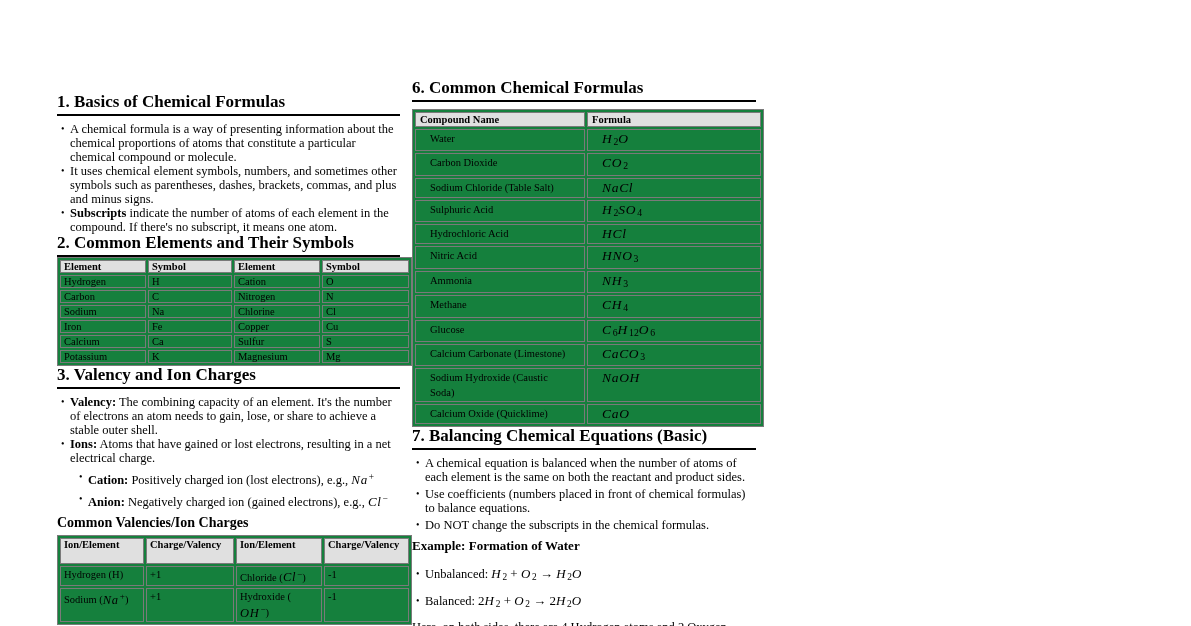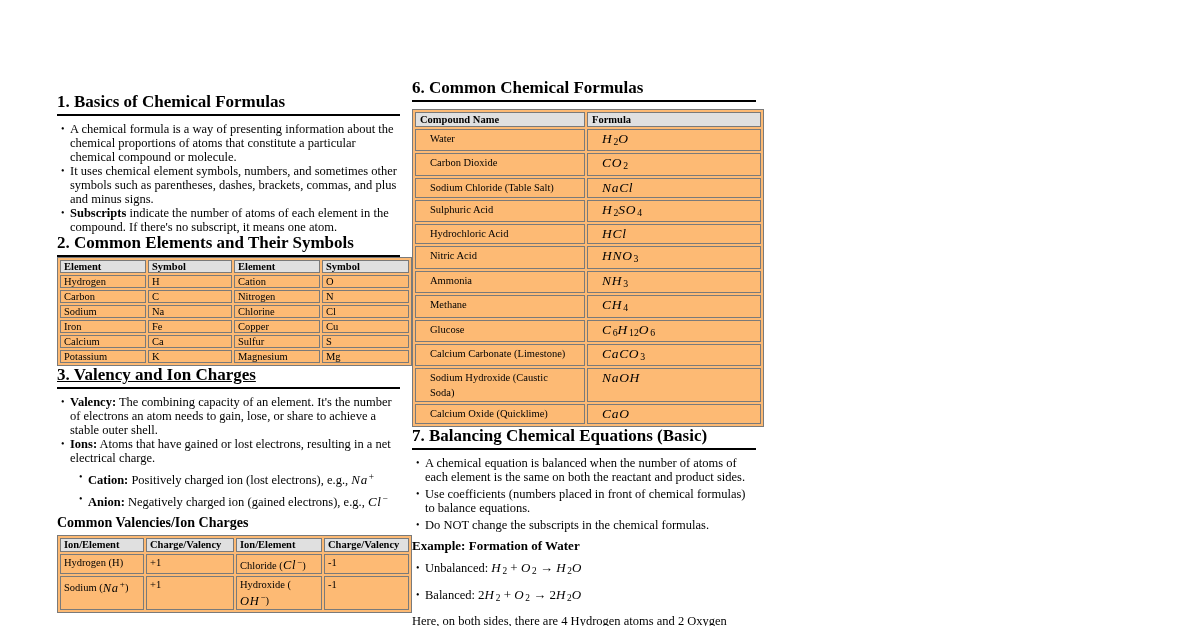--- a/index.html
+++ b/index.html
@@ -16,52 +16,52 @@
   }
   .col-left  { position:absolute; left:57px;  top:93px; width:343px; }
   .col-right { position:absolute; left:412px; top:79px; width:344px; }
 
   h2.section-title {
     font-size: 17px; line-height: 18px; font-weight: bold;
     margin: 0; padding-bottom: 3px;
     border-bottom: 2px solid #000;
   }
   .mt16 { margin-top:16px; }
-  .mt13 { margin-top:13px;text-decoration:underline; }
+  .mt13 { margin-top:13px; }
   .mt12 { margin-top:12px; }
   h3.sub-heading { font-size: 14px; line-height:15px; font-weight: bold; margin: 6px 0 5px 0; }
 
   ul.bullets { list-style: none; margin: 6px 0 0 0; padding: 0 0 0 13px; }
   ul.bullets li { position: relative; margin: 0; }
   ul.bullets li::before {
     content: "\2022";
     position: absolute; left: -9px; top: 0px;
     font-size: 10px;
   }
   ul.sub { margin: 3px 0 0 0; padding-left: 18px; }
   ul.sub li { margin-top: 5px; white-space: nowrap; }
   ul.gap > li { margin-bottom: 3px; }
-  ul.eq-list { margin-top: 6px; }
+  ul.eq-list { margin-top: 12px; }
   ul.eq-list li { margin-top: 5px; line-height: 17px; white-space: nowrap; }
 
-  table { border-collapse: separate; border-spacing: 2px; border: 1px solid #7a7a7a; background:#fdba74; table-layout: fixed; }
+  table { border-collapse: separate; border-spacing: 2px; border: 1px solid #7a7a7a; background:#15803d; table-layout: fixed; }
   th, td {
     border: 1px solid #7a7a7a;
     padding: 0 3px;
     font-size: 10.5px; line-height: 11px;
     text-align: left; vertical-align: top;
     overflow: hidden;
   }
   th { background: #e0e0e0; font-weight: bold; }
 
   .t-elements { width: 343px; margin-top: 0; }
   .t-elements th, .t-elements td { height: 13px; }
 
   .t-val { width: 343px; }
-  .t-val th { height: 14px; }
+  .t-val th { height: 26px; }
   .t-val td { padding: 1px 3px; line-height: 13px; }
   .t-val .math { font-size: 12.5px; }
 
   .t-form { width: 344px; margin-top: 7px; }
   .t-form th { height: 14px; padding: 1px 4px; }
   .t-form td { height: 18px; padding: 1px 14px; line-height: 15px; }
   .t-form .math { font-size: 13.5px; }
 
   .math { display: inline-block; font-style: normal; font-family: "Liberation Serif", "DejaVu Serif", serif; }
   .math i { font-style: italic; letter-spacing: 0.7px; padding-right: 1px; }

